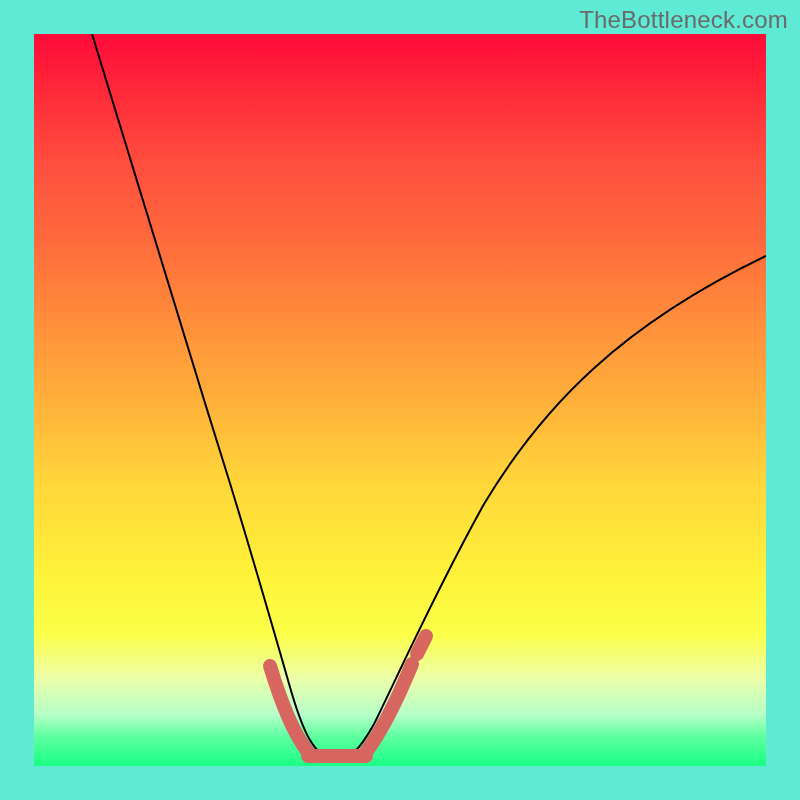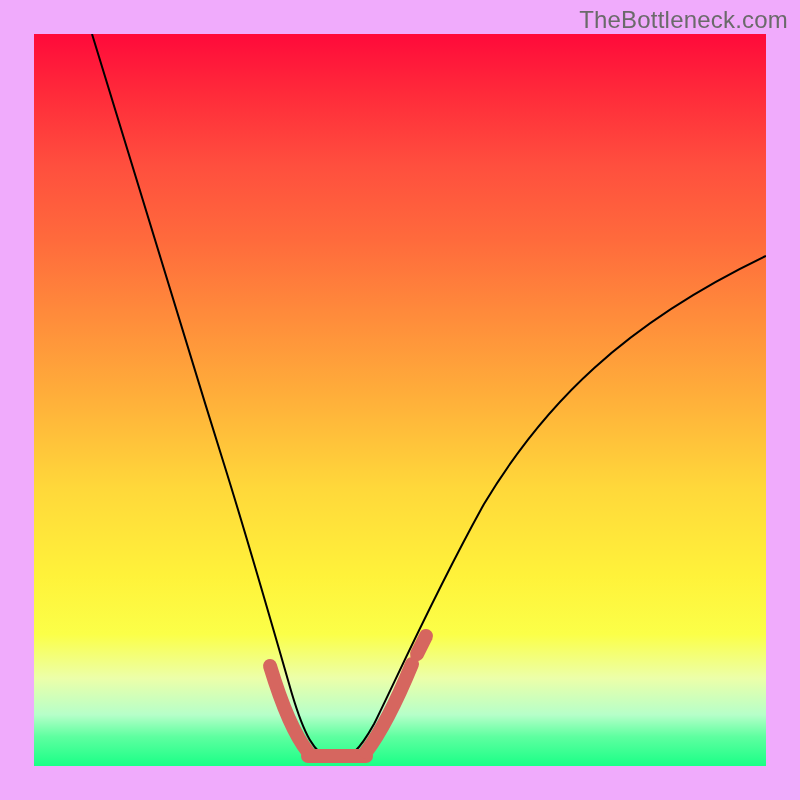--- a/index.html
+++ b/index.html
@@ -8,21 +8,21 @@
     width: 800px;
     height: 800px;
     background: #000;
     font-family: Arial, Helvetica, sans-serif;
     overflow: hidden;
   }
   .stage {
     position: relative;
     width: 800px;
     height: 800px;
-    background: #f0abfc;
+    background: #5eead4;
   }
   .plot {
     position: absolute;
     left: 34px;
     top: 34px;
     width: 732px;
     height: 732px;
     background: linear-gradient(
       to bottom,
       #ff0a3a 0%,

